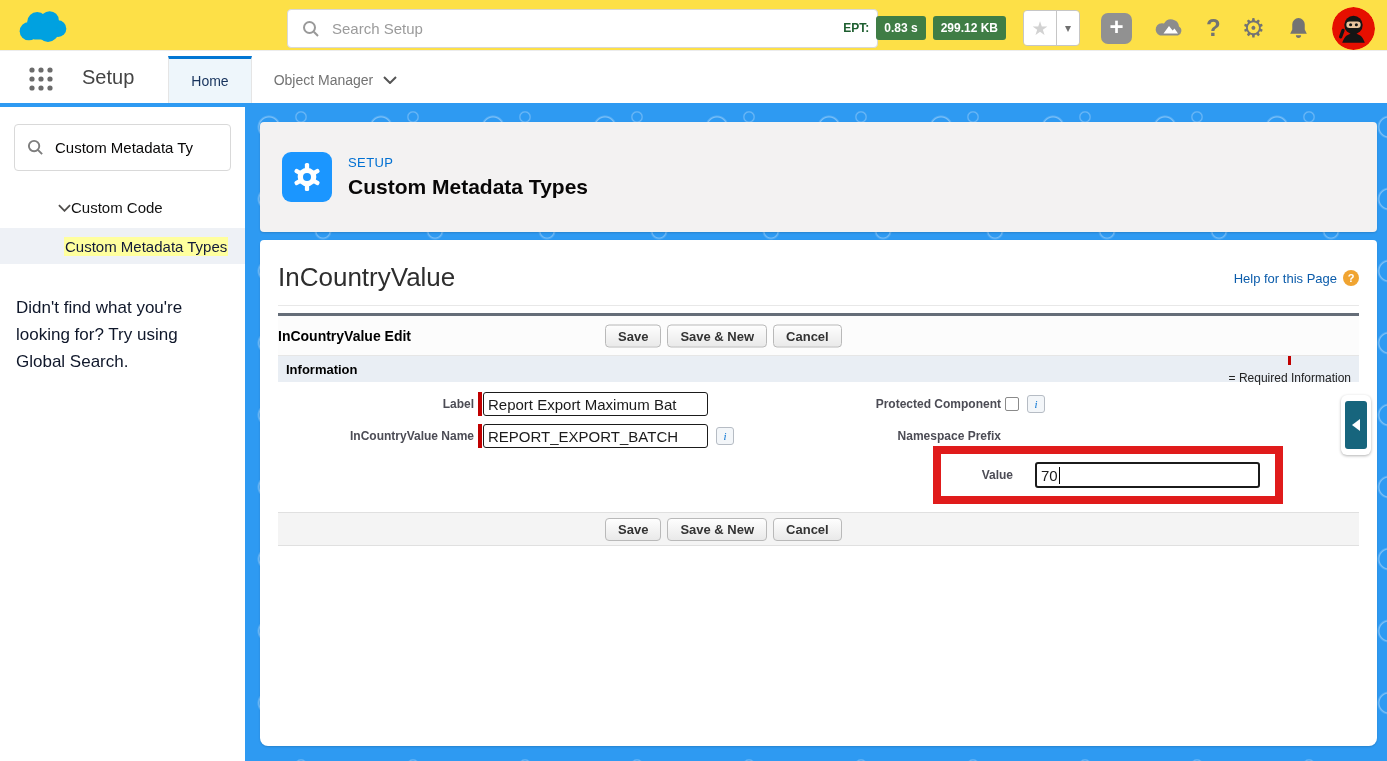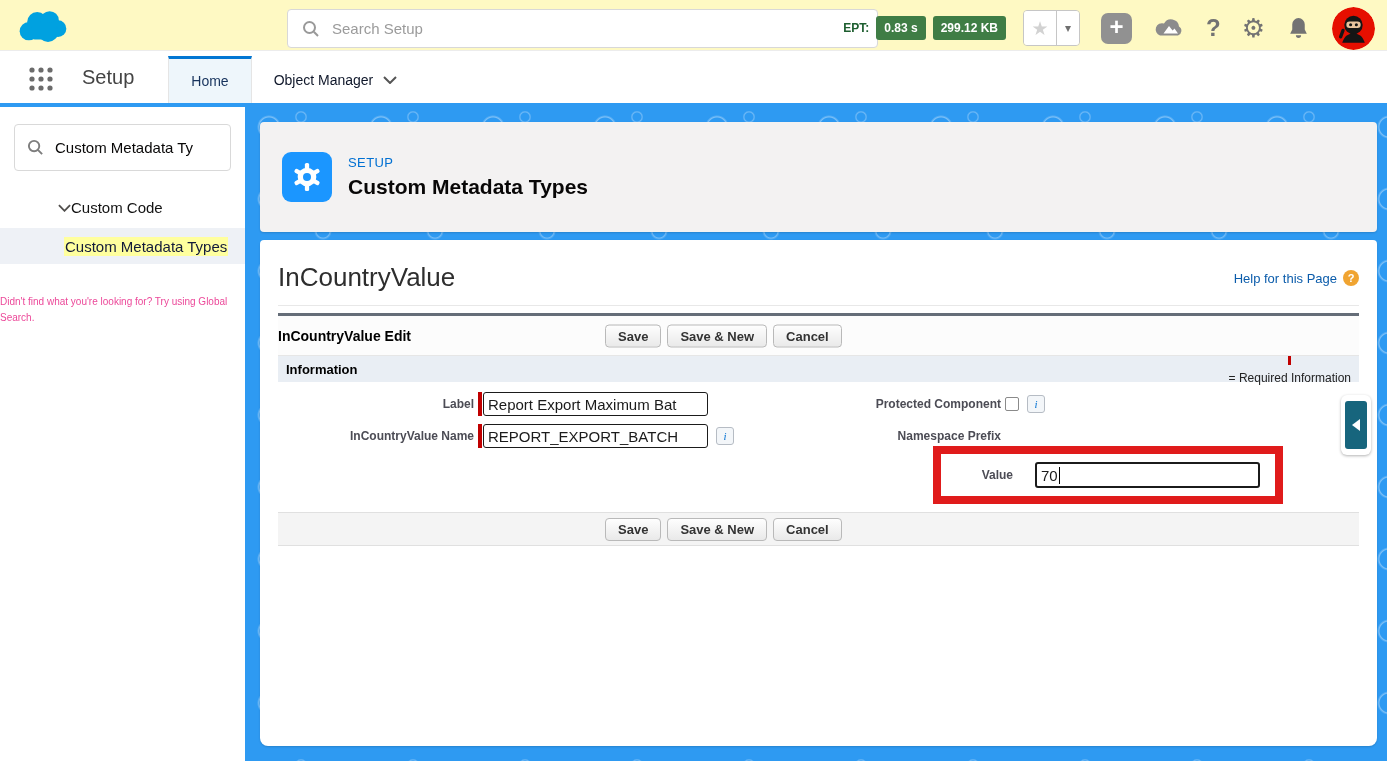--- a/index.html
+++ b/index.html
@@ -1,20 +1,20 @@
 <!DOCTYPE html>
 <html><head>
 <meta charset="utf-8">
 <style>
   * { box-sizing: border-box; margin: 0; padding: 0; }
   html,body { width:1387px; height:761px; overflow:hidden; }
   body { font-family:"Liberation Sans", sans-serif; position:relative; background:#fff; }
 
   
-  .ghdr { position:absolute; left:0; top:0; width:1387px; height:51px; background:#fef9c3; border-bottom:1px solid #ececec; }
+  .ghdr { position:absolute; left:0; top:0; width:1387px; height:51px; background:#fde047; border-bottom:1px solid #ececec; }
   .logo { position:absolute; left:18px; top:8px; width:50px; height:38px; }
   .gsearch { position:absolute; left:287px; top:9px; width:591px; height:39px; border:1px solid #d8d8d8; border-radius:4px; display:flex; align-items:center; padding:0 14px; gap:12px; background:#fff; }
   .gsearch input { border:none; outline:none; flex:1; font-size:15px; color:#080707; font-family:"Liberation Sans", sans-serif; }
   .gsearch input::placeholder { color:#9b9b9b; }
   .hright { position:absolute; right:12px; top:0; height:56px; display:flex; align-items:center; gap:21px; }
   .ept-wrap { display:flex; align-items:center; gap:7px; }
   .ept-label { font-size:12px; font-weight:bold; color:#1d5e2f; }
   .ept-badge { background:#3f7d45; color:#fff; font-size:12px; font-weight:bold; border-radius:3px; padding:5px 8px; }
   .fav-split { display:flex; border:1px solid #c6c6c6; border-radius:4px; overflow:hidden; height:36px; margin-left:-4px; }
   .fav-star { width:32px; display:flex; align-items:center; justify-content:center; color:#d2d2d2; font-size:19px; background:#fff; }
@@ -22,32 +22,32 @@
   .plus-btn { width:31px; height:31px; background:#919191; border-radius:7px; color:#fff; font-size:24px; line-height:28px; text-align:center; font-weight:bold; }
   .qmark { font-size:24px; font-weight:bold; color:#737373; }
   .gear-glyph { font-size:26px; color:#737373; line-height:1; }
   .avatar { width:43px; height:43px; border-radius:50%; overflow:hidden; }
 
   
   .navbar { position:absolute; left:0; top:56px; width:1387px; height:47px; background:#fff; display:flex; align-items:stretch; }
   .waffle { width:26px; height:26px; margin:10px 0 0 28px; }
   .app-label { font-size:20px; color:#444; margin:10px 0 0 28px; }
   .tabs { display:flex; margin-left:34px; }
-  .tab { display:flex; align-items:center; padding:0 22px; font-size:14px; color:#0f172a; gap:10px; }
+  .tab { display:flex; align-items:center; padding:0 22px; font-size:14px; color:#737373; gap:10px; }
   .tab.active { background:#eef6fb; border-top:3px solid #0176d3; border-left:1px solid #e5e5e5; border-right:1px solid #e5e5e5; color:#16325c; }
   .blue-strip { position:absolute; left:0; top:103px; width:1387px; height:4px; background:#2e9af2; }
 
   
   .sidebar { position:absolute; left:0; top:107px; width:245px; height:654px; background:#fff; }
   .side-search { margin:17px 14px 0 14px; height:47px; border:1px solid #d9d9d9; border-radius:4px; display:flex; align-items:center; padding:0 12px; gap:11px; }
   .side-search input { border:none; outline:none; width:160px; font-size:15px; color:#080707; font-family:"Liberation Sans", sans-serif; }
   .tree-sec { display:flex; align-items:center; padding-left:14px; margin-top:28px; font-size:15px; color:#121212;margin-left:44px; }
   .tree-sel { margin-top:12px; height:36px; background:#eef1f6; display:flex; align-items:center; padding-left:64px; }
   .hl { background:#ffff9e; font-size:15px; color:#121a3a; padding:1px 1px; white-space:nowrap; }
-  .side-help { margin:30px 16px 0 0; font-size:10px; color:#ec4899; line-height:1.6; }
+  .side-help { margin:30px 16px 0 16px; font-size:17px; color:#0f172a; line-height:1.6; }
 
   
   .main { position:absolute; left:245px; top:107px; width:1142px; height:654px;
     background-color:#2e9af2;
     background-image:
       radial-gradient(circle at 24px 20px, rgba(255,255,255,0) 9px, rgba(255,255,255,.38) 10px, rgba(255,255,255,0) 12px),
       radial-gradient(circle at 78px 52px, rgba(255,255,255,0) 6px, rgba(255,255,255,.32) 7px, rgba(255,255,255,0) 9px),
       radial-gradient(circle at 56px 10px, rgba(255,255,255,0) 4px, rgba(255,255,255,.3) 5px, rgba(255,255,255,0) 6.5px);
     background-size:112px 72px; }
 

